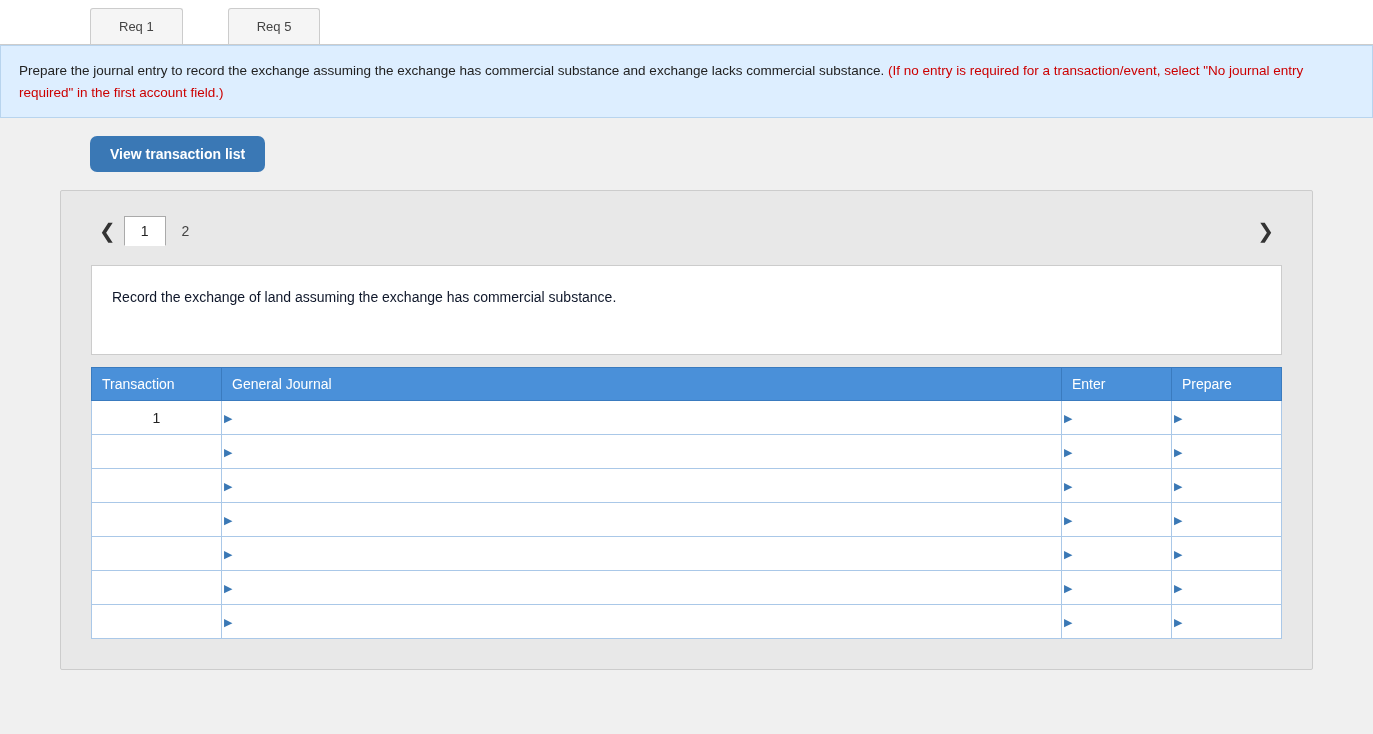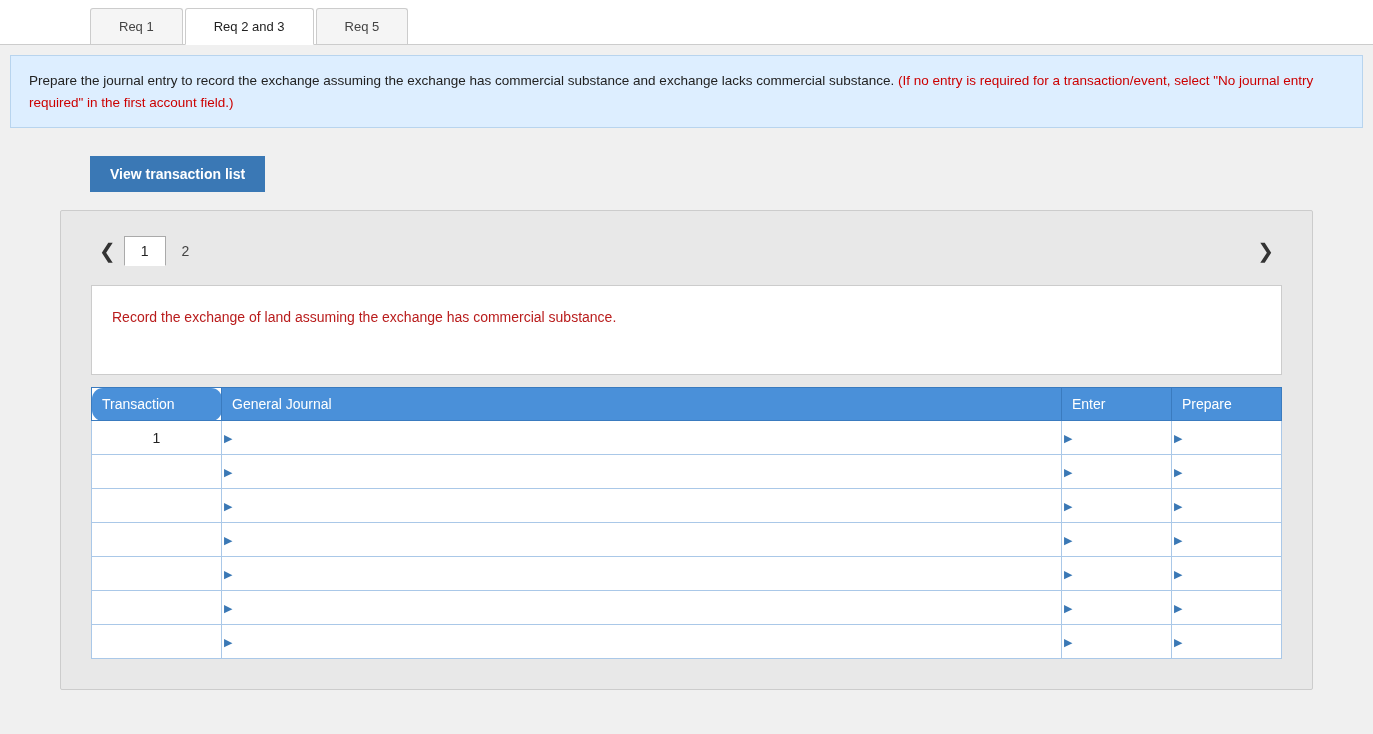--- a/index.html
+++ b/index.html
@@ -8,20 +8,21 @@
       font-size: 14px;
       background: #f0f0f0;
       color: #222;
     }
 
     .tabs-bar {
       display: flex;
       background: #fff;
       border-bottom: 1px solid #ccc;
       padding-top: 8px;
+      gap: 43px;
     }
 
     .tab {
       padding: 10px 28px;
       cursor: pointer;
       border: 1px solid #ccc;
       border-bottom: none;
       background: #f5f5f5;
       color: #444;
       font-size: 13px;
@@ -39,39 +40,39 @@
     }
 
     .tab:first-child {
       margin-left: 90px;
     }
 
     .instruction-box {
       background: #ddeeff;
       border: 1px solid #b8d4ee;
       padding: 14px 18px;
-      margin: 10px;
+      margin: 0;
       font-size: 13.5px;
       line-height: 1.6;
       color: #222;
     }
 
     .instruction-box .red-text {
       color: #cc0000;
     }
 
     .view-transaction-btn {
       display: inline-block;
       background: #3a78b5;
       color: #fff;
       border: none;
       padding: 10px 20px;
       font-size: 14px;
       font-weight: bold;
-      border-radius: 0;
+      border-radius: 7px;
       cursor: pointer;
       margin: 18px 90px;
     }
 
     .worksheet-container {
       background: #e8e8e8;
       margin: 0 60px 20px 60px;
       padding: 24px 30px 30px 30px;
       border: 1px solid #ccc;
       border-radius: 2px;
@@ -128,21 +129,21 @@
     }
 
     .record-box {
       background: #fff;
       border: 1px solid #ccc;
       padding: 20px;
       margin-bottom: 12px;
       min-height: 90px;
       font-size: 14px;
       line-height: 1.6;
-      color: #b91c1c;
+      color: #0f172a;
     }
 
     .note-text {
       color: #cc0000;
       font-size: 13px;
       margin-bottom: 10px;
     }
 
     .journal-table {
       width: 100%;
@@ -155,21 +156,20 @@
       color: #fff;
       padding: 8px 10px;
       text-align: left;
       font-weight: normal;
       border: 1px solid #3a7bbf;
       font-size: 14px;
     }
 
     .journal-table th.left-align {
       text-align: left;
-      border-radius: 11px;
     }
 
     .journal-table td {
       border: 1px solid #aac8e8;
       padding: 0;
       height: 34px;
     }
 
     .journal-table td.transaction-col {
       text-align: center;
@@ -223,21 +223,20 @@
     .col-debit { width: 110px; }
     .col-credit { width: 110px; }
   </style>
 </head>
 <body>
 
 
 
 <div class="tabs-bar">
   <div class="tab">Req 1</div>
-  <div class="tab active">Req 2 and 3</div>
   <div class="tab">Req 5</div>
 </div>
 
 <div class="instruction-box">
   <span>Prepare the journal entry to record the exchange assuming the exchange has commercial substance and exchange lacks commercial substance.</span>
   <span class="red-text">(If no entry is required for a transaction/event, select "No journal entry required" in the first account field.)</span>
 </div>
 
 <button class="view-transaction-btn">View transaction list</button>
 

